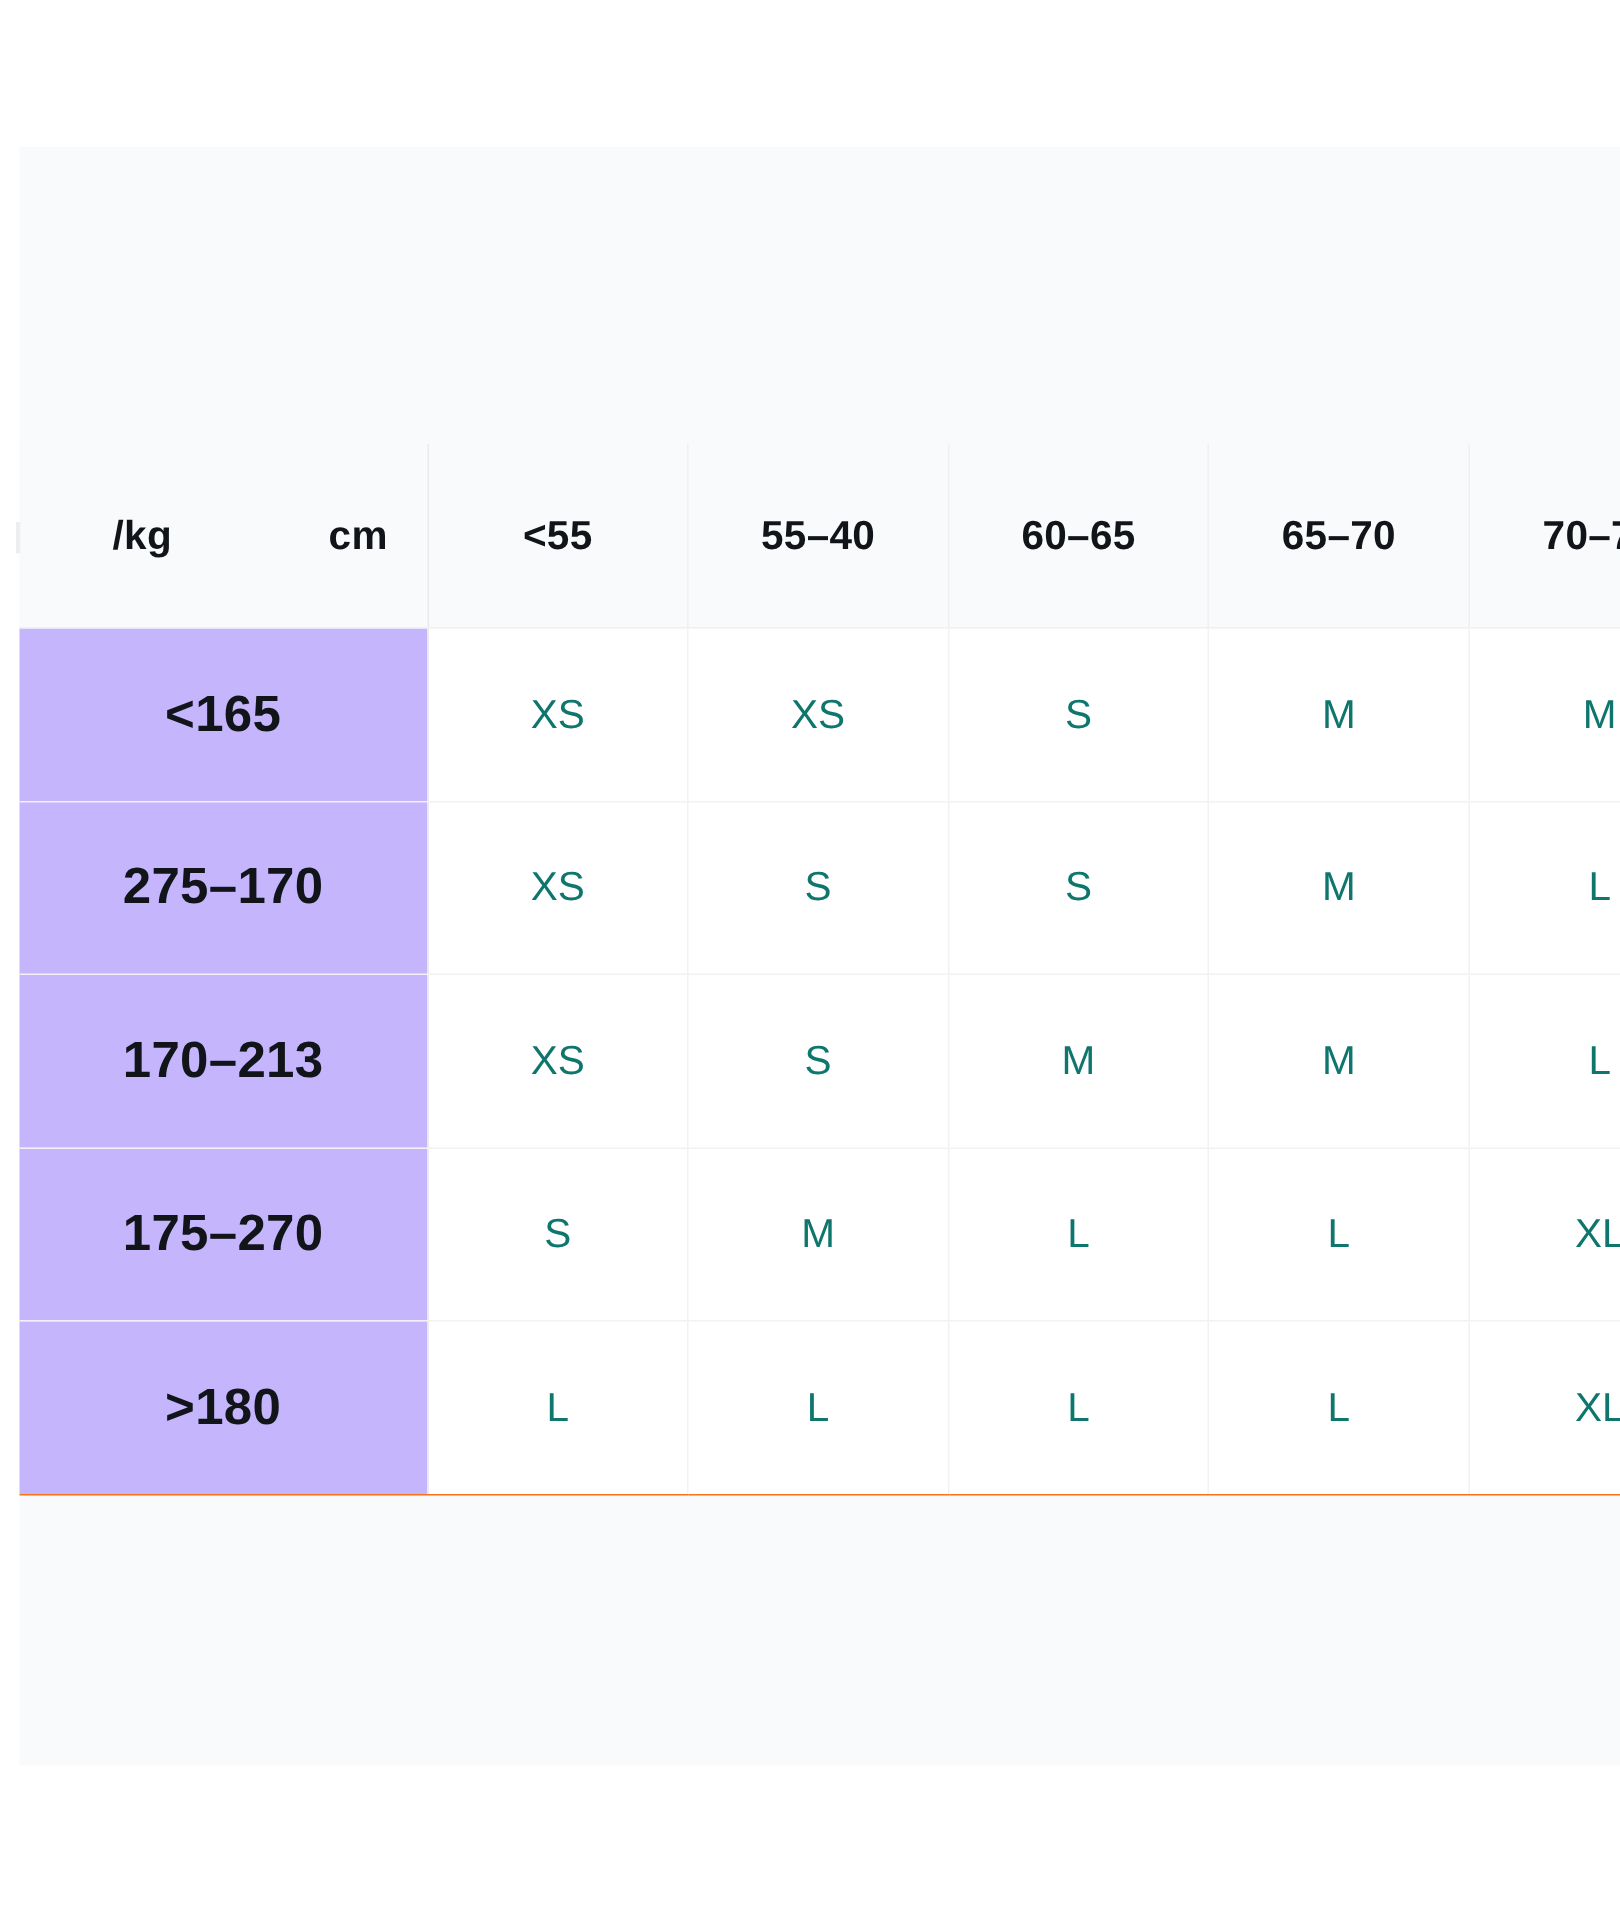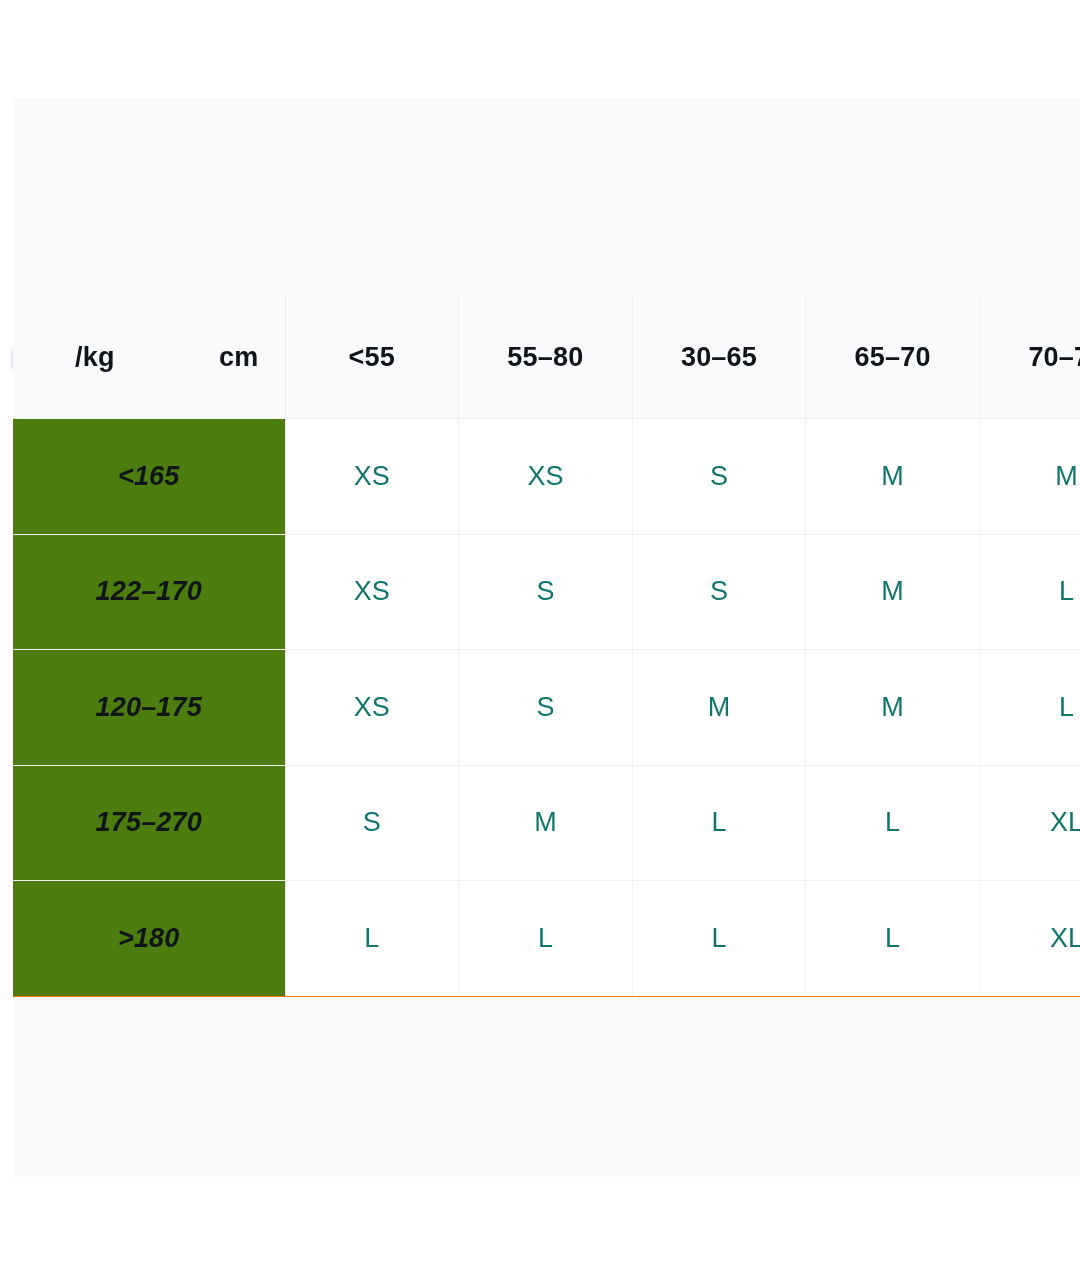--- a/index.html
+++ b/index.html
@@ -121,27 +121,26 @@
   }
   tbody tr.data-row td.last-col {
     border-right: none;
   }
   tbody tr.data-row:last-child td {
     border-bottom: 1px solid #f97316;
   }
 
   
   tbody tr.data-row td.row-label {
-    background: #4d7c0f;
-    font-weight: 700;
-    font-size: 27px;
+    background: #c4b5fd;
+    font-weight: 700;
+    font-size: 34px;
     color: #111418;
     border-right: 1px solid #e9e9ee;
     letter-spacing: 0.2px;
-    font-style: italic;
   }
 </style>
 </head>
 <body>
 
 <div class="page">
 
   <div class="content-band"></div>
 
   <div class="size-table-wrap">
@@ -158,46 +157,46 @@
       <thead>
         <tr class="header-row">
           <th class="corner-cell">
             <div class="corner-inner">
               <span class="corner-clip">|</span>
               <span class="corner-kg">/kg</span>
               <span class="corner-cm">cm</span>
             </div>
           </th>
           <th>&lt;55</th>
-          <th>55–80</th>
-          <th>30–65</th>
+          <th>55–40</th>
+          <th>60–65</th>
           <th>65–70</th>
           <th class="last-col">70–75</th>
         </tr>
       </thead>
 
       <tbody>
         <tr class="data-row">
           <td class="row-label">&lt;165</td>
           <td>XS</td>
           <td>XS</td>
           <td>S</td>
           <td>M</td>
           <td class="last-col">M</td>
         </tr>
         <tr class="data-row">
-          <td class="row-label">122–170</td>
+          <td class="row-label">275–170</td>
           <td>XS</td>
           <td>S</td>
           <td>S</td>
           <td>M</td>
           <td class="last-col">L</td>
         </tr>
         <tr class="data-row">
-          <td class="row-label">120–175</td>
+          <td class="row-label">170–213</td>
           <td>XS</td>
           <td>S</td>
           <td>M</td>
           <td>M</td>
           <td class="last-col">L</td>
         </tr>
         <tr class="data-row">
           <td class="row-label">175–270</td>
           <td>S</td>
           <td>M</td>

